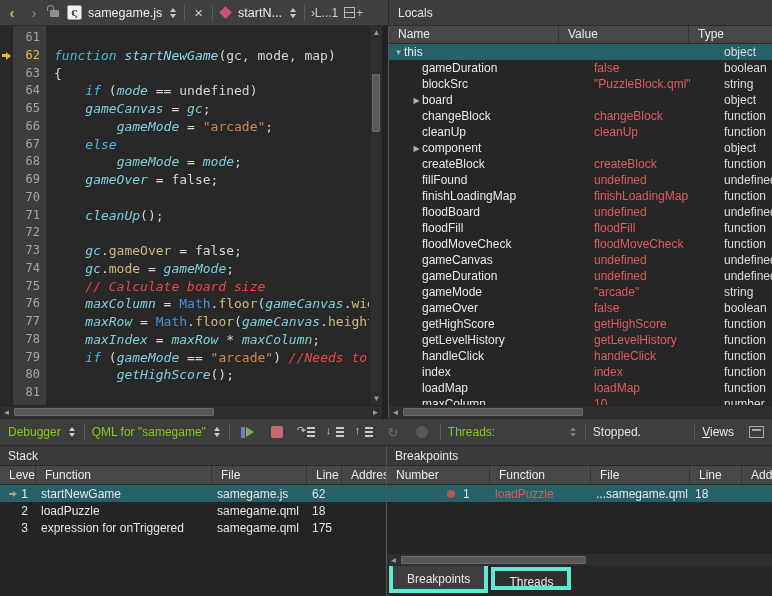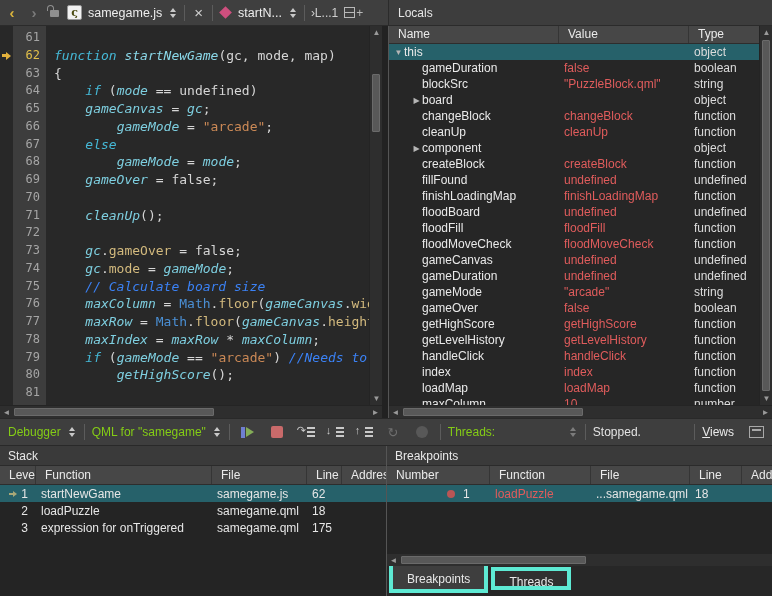--- a/index.html
+++ b/index.html
@@ -50,39 +50,39 @@
   .code { flex:1; background:#282828; padding:3px 0 0 8px; overflow:hidden; }
   .code-line { height:17.75px; line-height:17.75px; white-space:pre;
                font-family:"DejaVu Sans Mono", monospace; font-size:13px; }
   .tk-kw  { color:#45b8d6; font-style:italic; }
   .tk-v   { color:#7ecfe0; font-style:italic; }
   .tk-fn  { color:#8bd9ea; font-style:italic; }
   .tk-pl  { color:#d6d6d6; }
   .tk-str { color:#cb8956; }
   .tk-prop{ color:#d3ba7e; }
   .tk-bi  { color:#4a8fd4; }
-  .tk-cm  { color:#3b82f6; font-style:italic; }
+  .tk-cm  { color:#ef4444; font-style:italic; }
 
   
   .vscroll { width:13px; flex:none; background:#2e2e2e; border-left:1px solid #242424; position:relative; }
   .hscroll { height:13px; flex:none; background:#2e2e2e; border-top:1px solid #242424; position:relative; }
   .sb-arrow { position:absolute; color:#9a9a9a; font-size:8px; line-height:13px; width:13px; text-align:center; }
   .sb-thumb { position:absolute; background:#585858; border:1px solid #6a6a6a; border-radius:1px; }
 
   
   .right-pane { flex:1; display:flex; flex-direction:column; background:#262626; border-left:1px solid #555; }
   .right-top { flex:1; display:flex; overflow:hidden; }
   .table-col { flex:1; display:flex; flex-direction:column; overflow:hidden; }
   .hdr-row { height:18px; flex:none; display:flex; background:#474747; border-bottom:1px solid #2d2d2d; }
   .hdr-cell { line-height:17px; padding-left:9px; color:#eaeaea; border-right:1px solid #353535; overflow:hidden; white-space:nowrap; }
   .locals-rows { flex:1; overflow:hidden; }
   .lrow { height:16px; display:flex; align-items:center; white-space:nowrap; }
   .lrow.sel { background:#26616a; }
   .lc-name { width:170px; flex:none; display:flex; align-items:center; overflow:hidden; }
-  .lc-val  { width:130px; flex:none; color:#e05c5c; overflow:hidden; padding-left:5px; }
+  .lc-val  { width:130px; flex:none; color:#e05c5c; overflow:hidden; padding-left:5px;margin-left:30px; }
   .lc-type { flex:1; color:#dcdcdc; overflow:hidden; padding-left:5px; }
   .exp { width:11px; flex:none; font-size:8px; color:#b5b5b5; text-align:center; }
   .nm { color:#e9e9e9; }
 
   
   .dbgbar { height:28px; flex:none; display:flex; align-items:center; gap:7px; background:#3e3e3e;
             border-top:1px solid #292929; border-bottom:1px solid #292929; padding:0 8px; }
   .dbgbar .lbl { color:#84cc16; }
   .combo { display:flex; align-items:center; gap:6px; }
   .toolbtn { display:flex; align-items:center; justify-content:center; width:22px; height:20px; }

